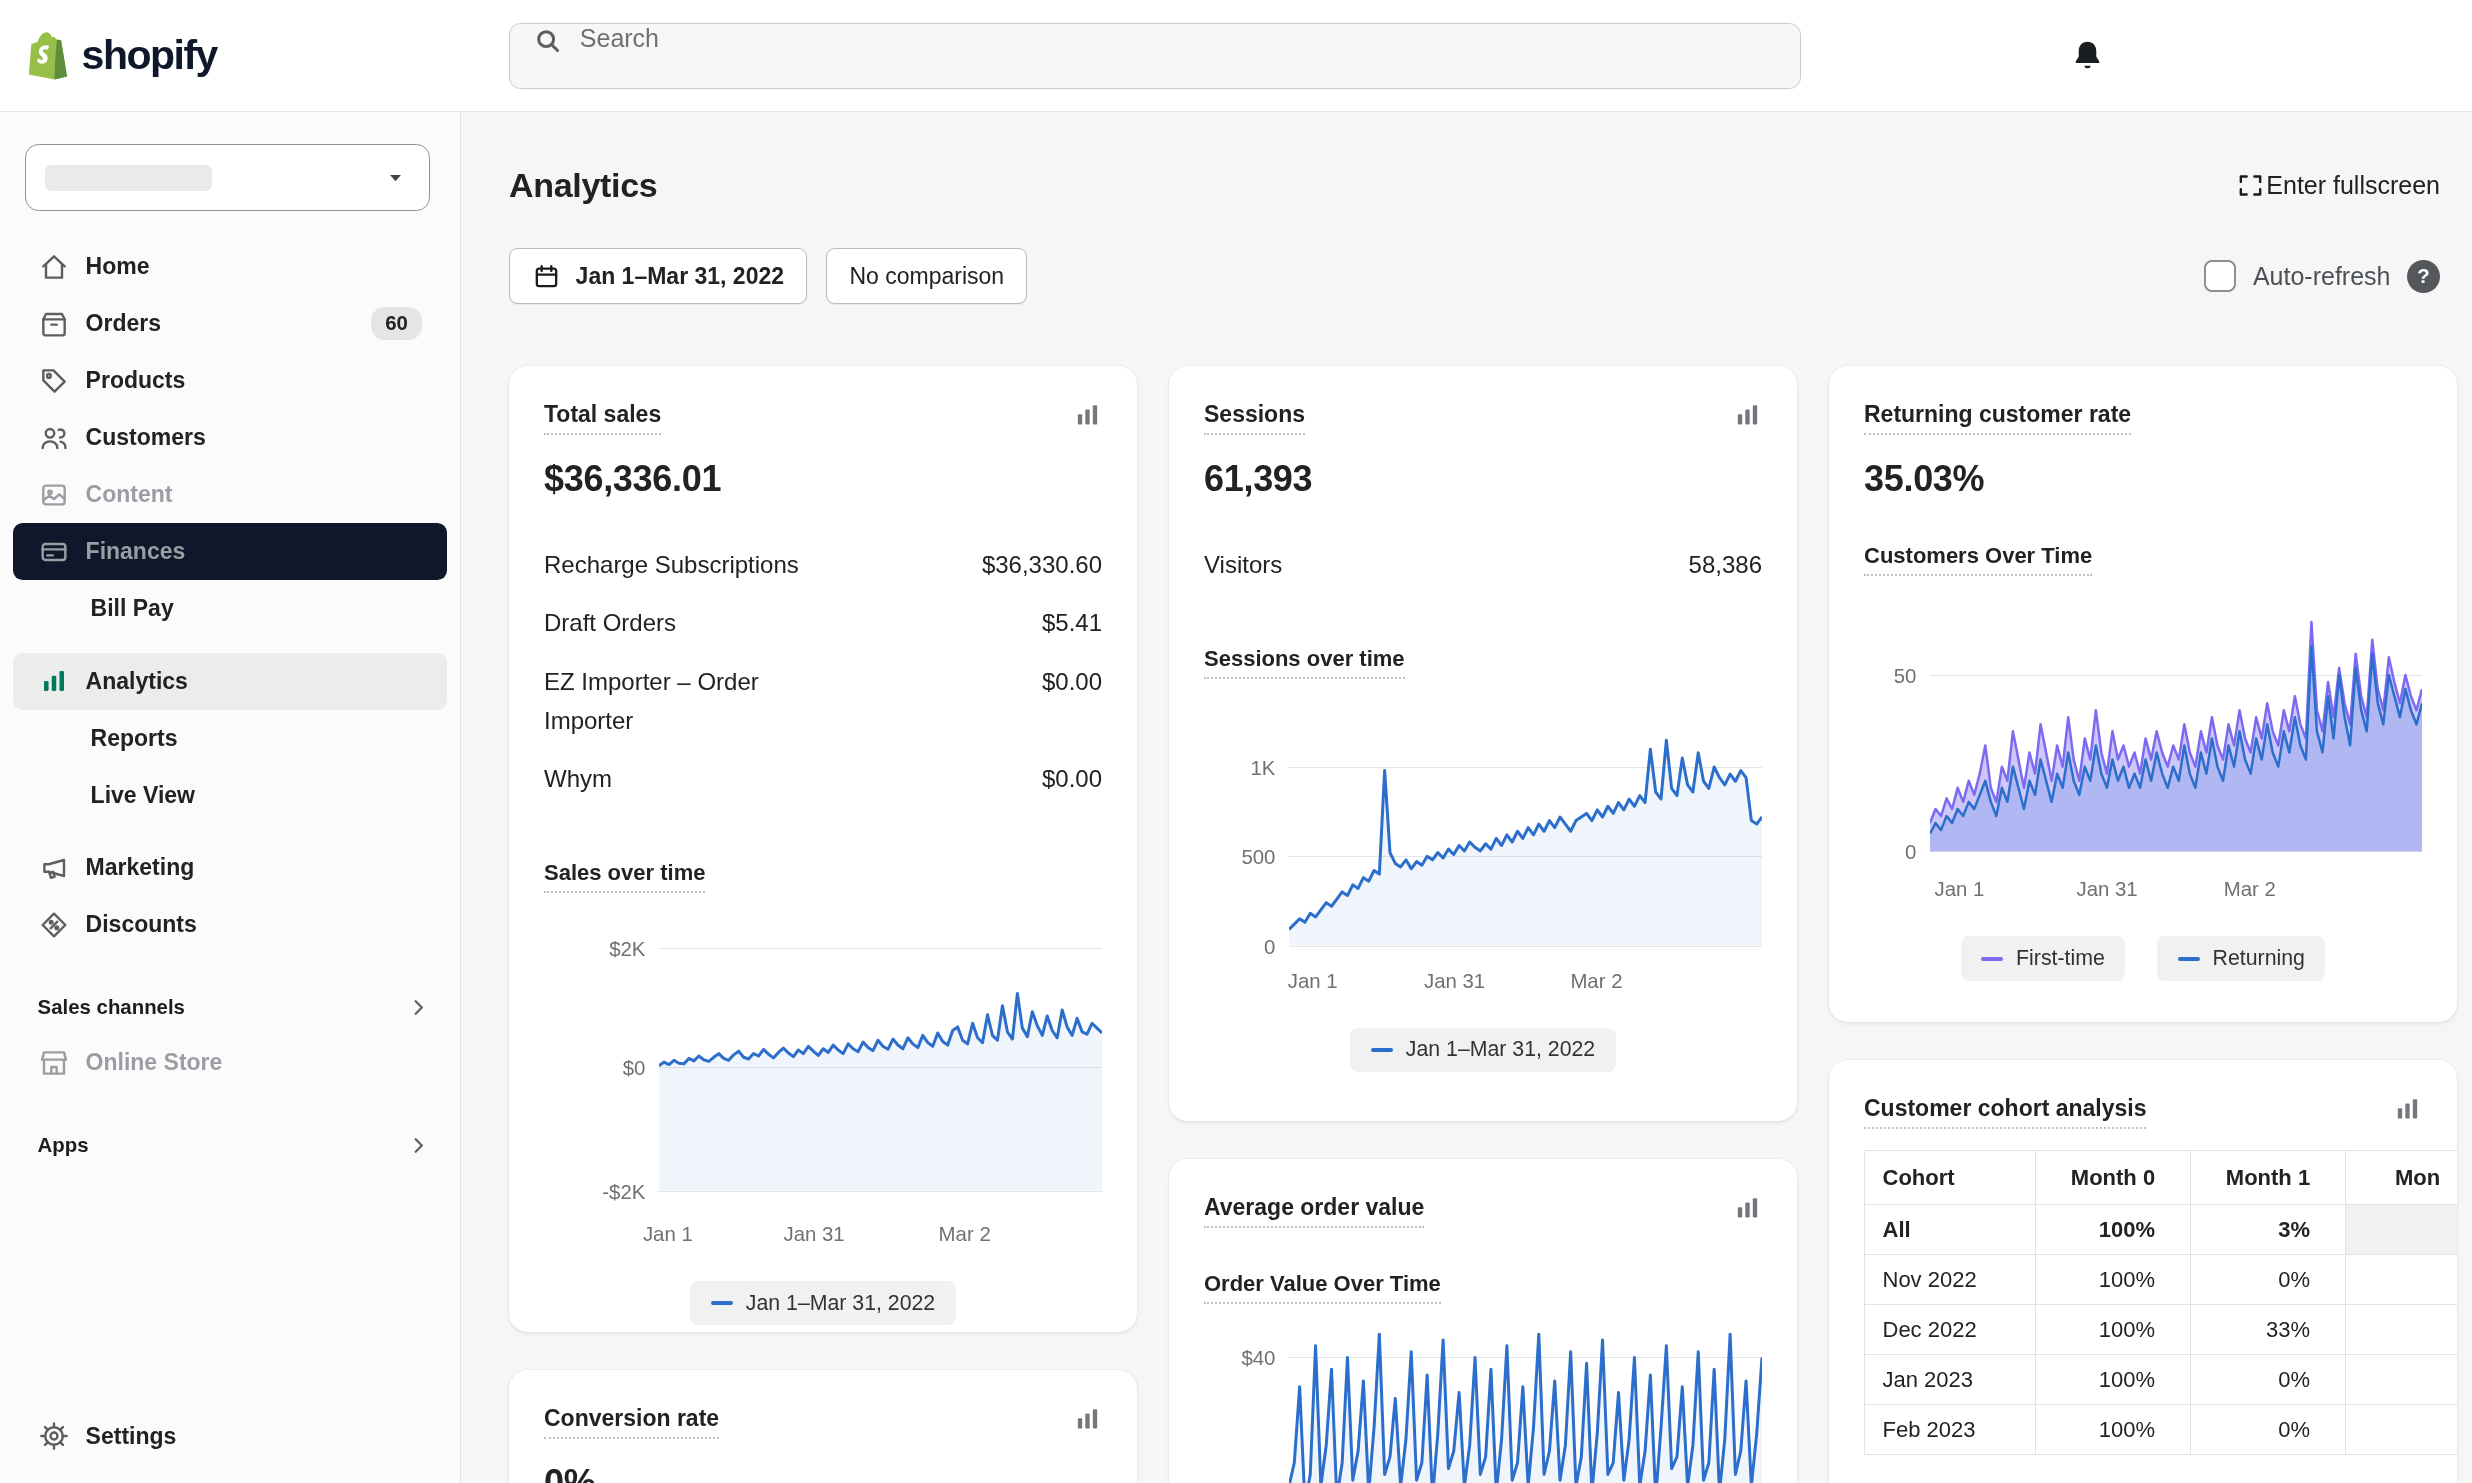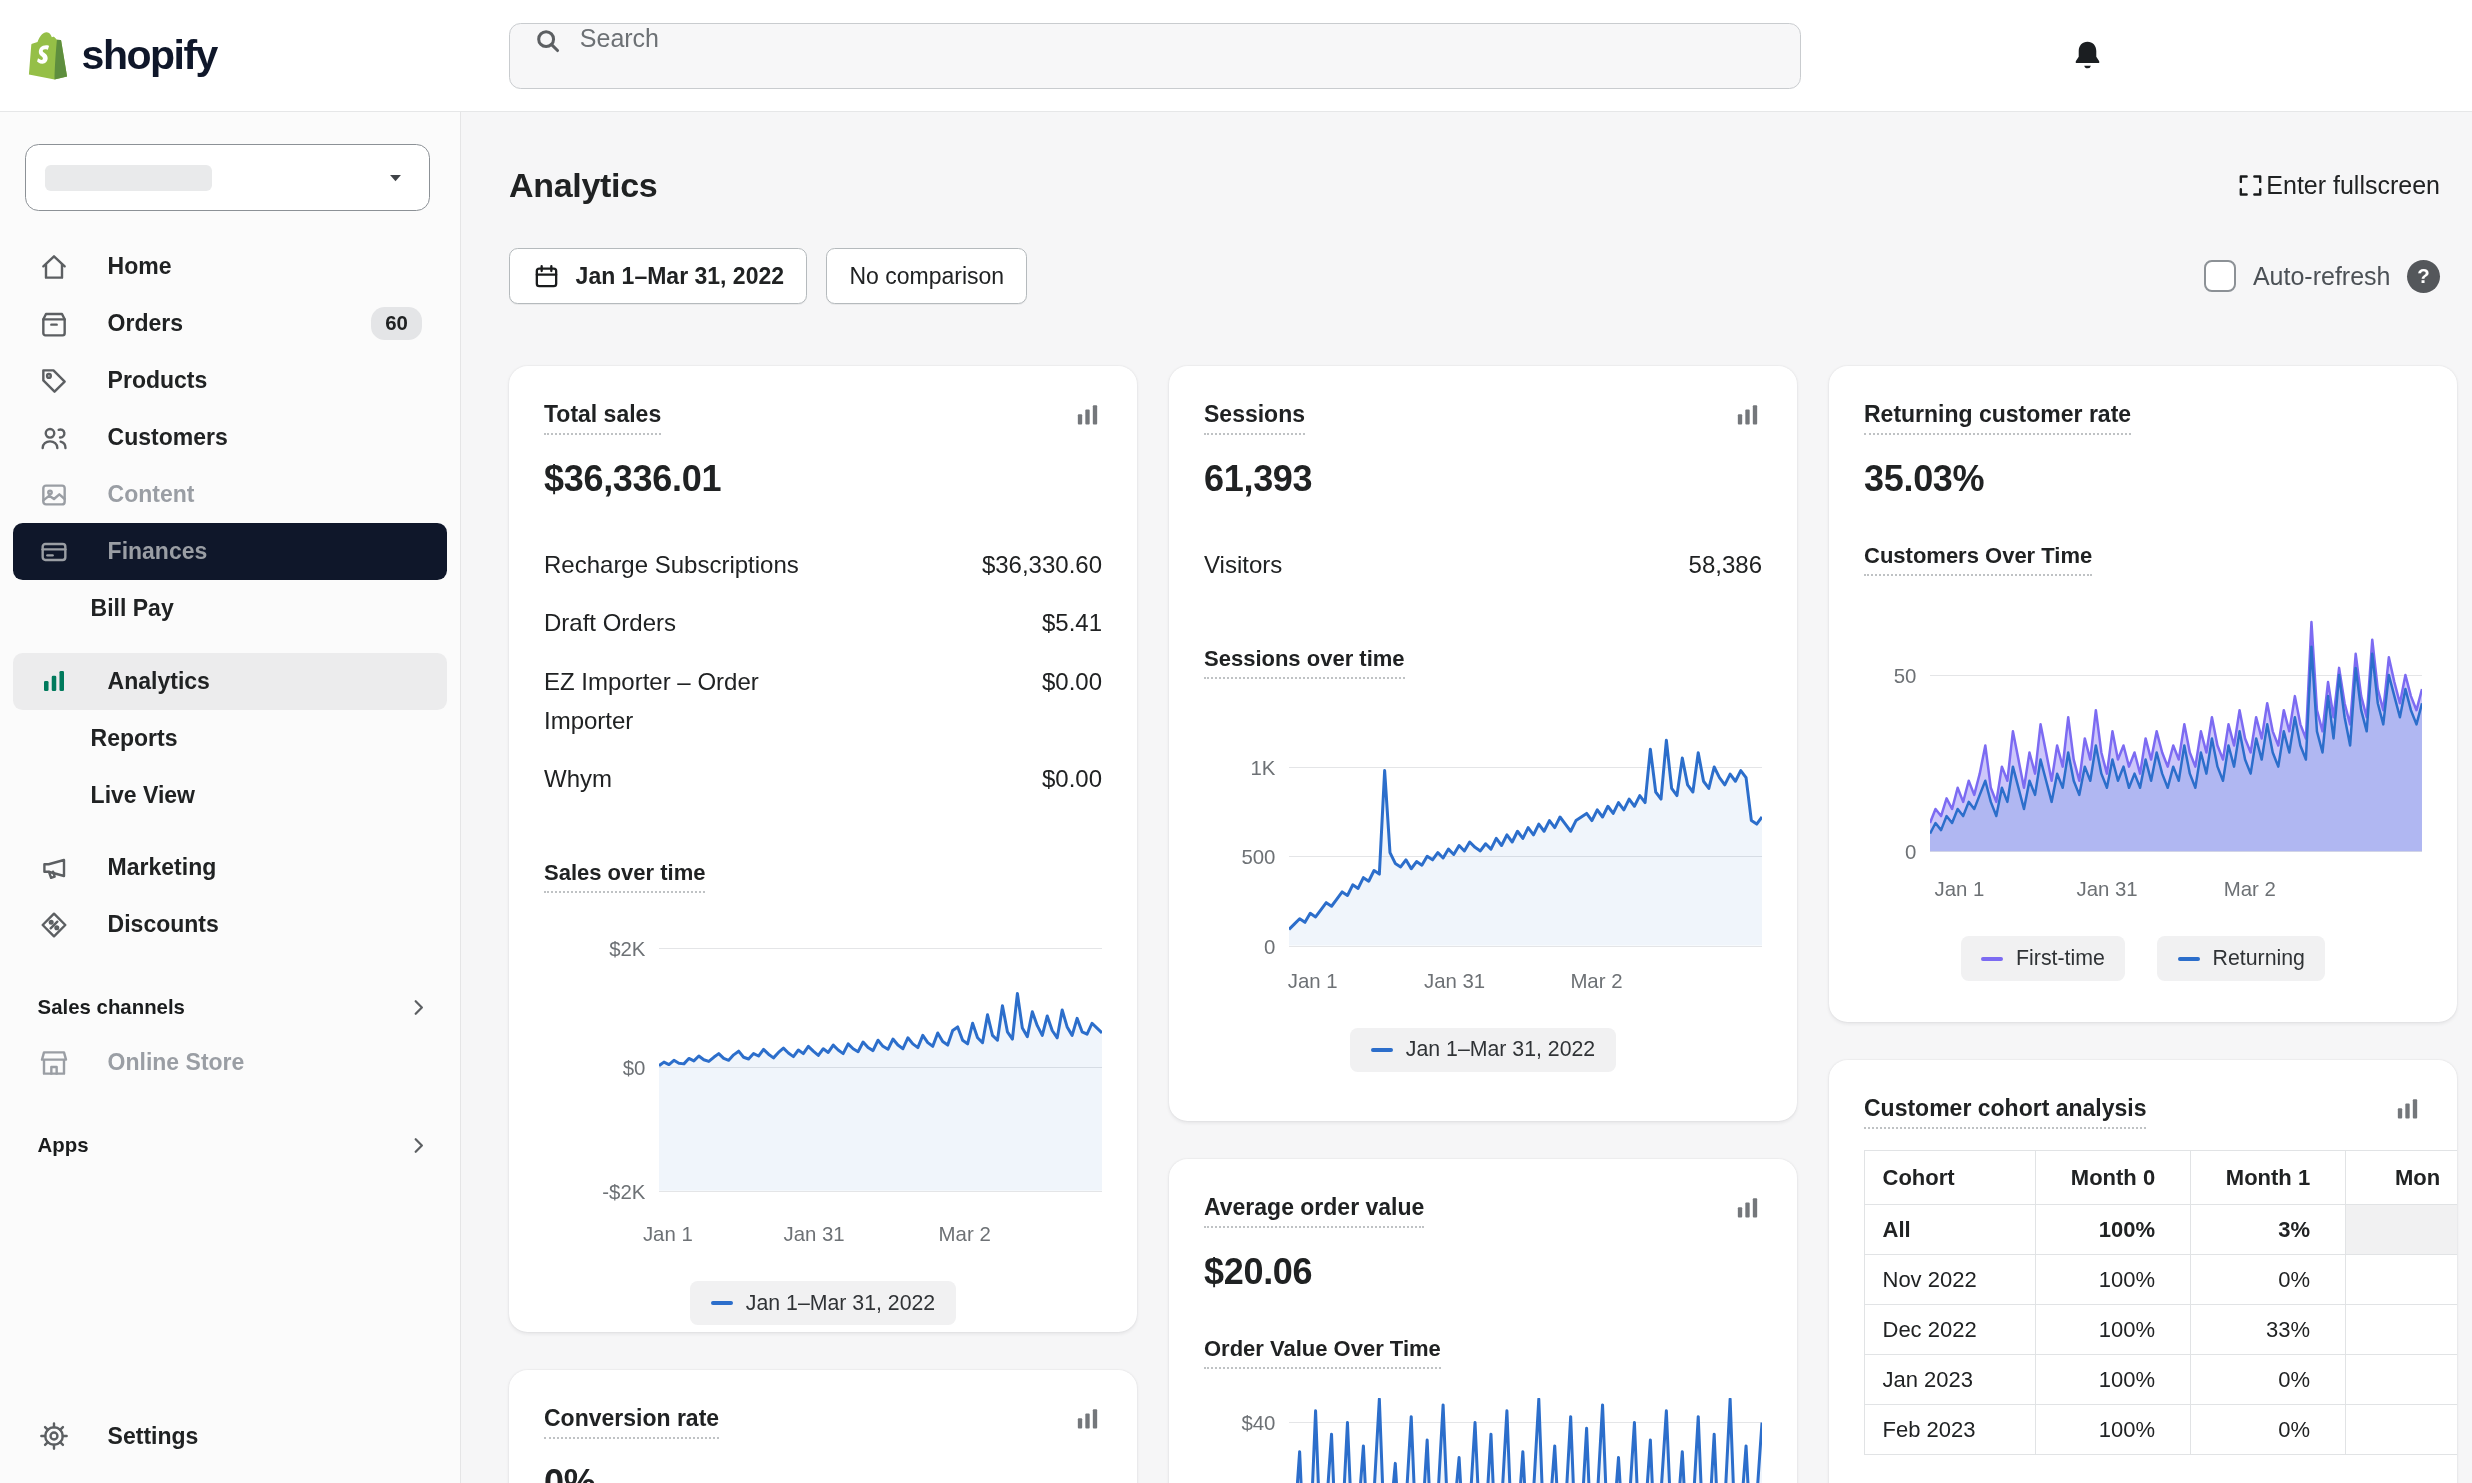--- a/index.html
+++ b/index.html
@@ -18,21 +18,21 @@
 
   
   .body{display:flex;flex:1;min-height:0}
   .sidebar{width:461px;flex:0 0 461px;background:#fbfbfb;border-right:1px solid #e5e5e6;display:flex;flex-direction:column;padding-top:32px;overflow:hidden}
   .main{flex:1;padding:54px 33px 0 48px;overflow:hidden}
 
   
   .store-selector{margin:0 30px 27px 25px;height:67px;border:1.5px solid #8c9196;border-radius:13.6px;background:#fff;display:flex;align-items:center;justify-content:space-between;padding:0 19.4px;cursor:pointer}
   .store-blur{width:167px;height:26px;background:#e9eaeb;border-radius:5.8px}
   .nav{flex:1;padding:0 12.6px;overflow:hidden;display:flex;flex-direction:column}
-  .nav-item{height:57px;display:flex;align-items:center;gap:38px;padding:0 25px;border-radius:9.7px;font-size:23px;font-weight:600;color:#202223;cursor:pointer;flex:0 0 auto}
+  .nav-item{height:57px;display:flex;align-items:center;gap:16px;padding:0 25px;border-radius:9.7px;font-size:23px;font-weight:600;color:#202223;cursor:pointer;flex:0 0 auto}
   .nav-item .nav-label{flex:1;white-space:nowrap}
   .nav-sub{padding-left:78px}
   .badge{background:#e4e5e7;border-radius:13.6px;padding:4.9px 14.6px;font-size:20.4px;font-weight:600;color:#202223}
   .muted{color:#9a9ea4}
   .hl{background:#0f172a}
   .active{background:#ececed}
   .sp16{margin-top:15.5px}
   .nav-section{display:flex;align-items:center;justify-content:space-between;padding:0 15.5px 0 25px;height:54px;margin-top:27px;font-size:20.4px;font-weight:700;color:#1a1c1d;cursor:pointer;flex:0 0 auto}
   .sidebar-bottom{padding:0 12.6px 19.4px}
   .icon{display:inline-flex;align-items:center;justify-content:center;flex:0 0 auto}
@@ -466,21 +466,20 @@
               <button class="card-icon-btn">
                 <svg viewBox="0 0 24 24" width="29" height="29">
                     <g fill="#74777b">
                       <rect x="4" y="11" width="3.6" height="8.5" rx="0.8"></rect>
                       <rect x="10.2" y="7" width="3.6" height="12.5" rx="0.8"></rect>
                       <rect x="16.4" y="3.5" width="3.6" height="16" rx="0.8"></rect>
                     </g>
                   </svg>
               </button>
             </div>
-            <div class="metric">$20.06</div>
             <span class="chart-label dotted">Order Value Over Time</span>
             <div class="chart">
                 <div class="chart-plot" style="height: 272px;">
                   <div class="gridline" style="top: 9%; left: 85px;">
                     <span class="glabel">$40</span>
                   </div>
                   <svg viewBox="0 0 1000 280" preserveAspectRatio="none" style="left: 85px; width: calc(100% - 85px);">
                     <polygon points="0.0,157.6 11.2,133.6 22.5,55.3 33.7,175.7 44.9,145.6 56.2,13.2 67.4,157.6 78.7,115.5 89.9,37.2 101.1,169.7 112.4,133.6 123.6,25.2 134.8,151.6 146.1,121.5 157.3,49.3 168.5,163.7 179.8,97.4 191.0,1.1 202.2,145.6 213.5,127.5 224.7,67.3 236.0,157.6 247.2,109.5 258.4,19.2 269.7,151.6 280.9,133.6 292.1,43.3 303.4,169.7 314.6,103.5 325.8,7.1 337.1,139.6 348.3,121.5 359.6,61.3 370.8,157.6 382.0,115.5 393.3,25.2 404.5,145.6 415.7,127.5 427.0,37.2 438.2,163.7 449.4,109.5 460.7,13.2 471.9,151.6 483.1,133.6 494.4,55.3 505.6,157.6 516.9,97.4 528.1,1.1 539.3,145.6 550.6,121.5 561.8,49.3 573.0,151.6 584.3,115.5 595.5,19.2 606.7,157.6 618.0,127.5 629.2,31.2 640.4,163.7 651.7,103.5 662.9,7.1 674.2,145.6 685.4,133.6 696.6,61.3 707.9,151.6 719.1,109.5 730.3,25.2 741.6,157.6 752.8,121.5 764.0,43.3 775.3,169.7 786.5,97.4 797.8,13.2 809.0,139.6 820.2,127.5 831.5,55.3 842.7,157.6 853.9,115.5 865.2,19.2 876.4,151.6 887.6,133.6 898.9,37.2 910.1,163.7 921.3,109.5 932.6,1.1 943.8,145.6 955.1,121.5 966.3,49.3 977.5,157.6 988.8,103.5 1000.0,25.2 1000,266 0,266" fill="rgba(44,110,203,0.07)"></polygon>
                     <polyline points="0.0,157.6 11.2,133.6 22.5,55.3 33.7,175.7 44.9,145.6 56.2,13.2 67.4,157.6 78.7,115.5 89.9,37.2 101.1,169.7 112.4,133.6 123.6,25.2 134.8,151.6 146.1,121.5 157.3,49.3 168.5,163.7 179.8,97.4 191.0,1.1 202.2,145.6 213.5,127.5 224.7,67.3 236.0,157.6 247.2,109.5 258.4,19.2 269.7,151.6 280.9,133.6 292.1,43.3 303.4,169.7 314.6,103.5 325.8,7.1 337.1,139.6 348.3,121.5 359.6,61.3 370.8,157.6 382.0,115.5 393.3,25.2 404.5,145.6 415.7,127.5 427.0,37.2 438.2,163.7 449.4,109.5 460.7,13.2 471.9,151.6 483.1,133.6 494.4,55.3 505.6,157.6 516.9,97.4 528.1,1.1 539.3,145.6 550.6,121.5 561.8,49.3 573.0,151.6 584.3,115.5 595.5,19.2 606.7,157.6 618.0,127.5 629.2,31.2 640.4,163.7 651.7,103.5 662.9,7.1 674.2,145.6 685.4,133.6 696.6,61.3 707.9,151.6 719.1,109.5 730.3,25.2 741.6,157.6 752.8,121.5 764.0,43.3 775.3,169.7 786.5,97.4 797.8,13.2 809.0,139.6 820.2,127.5 831.5,55.3 842.7,157.6 853.9,115.5 865.2,19.2 876.4,151.6 887.6,133.6 898.9,37.2 910.1,163.7 921.3,109.5 932.6,1.1 943.8,145.6 955.1,121.5 966.3,49.3 977.5,157.6 988.8,103.5 1000.0,25.2" fill="none" stroke="#2c6ecb" stroke-width="3" stroke-linejoin="round" vector-effect="non-scaling-stroke"></polyline>
                   </svg>

